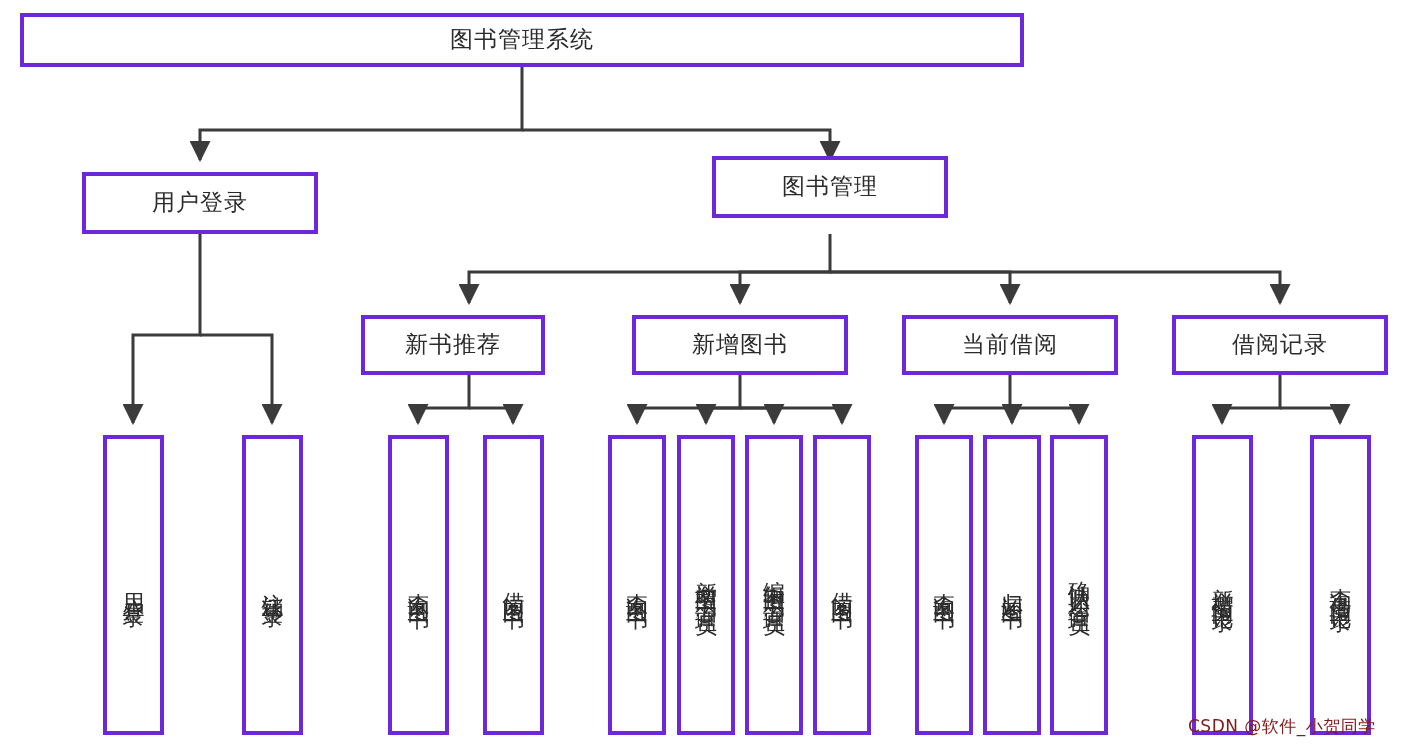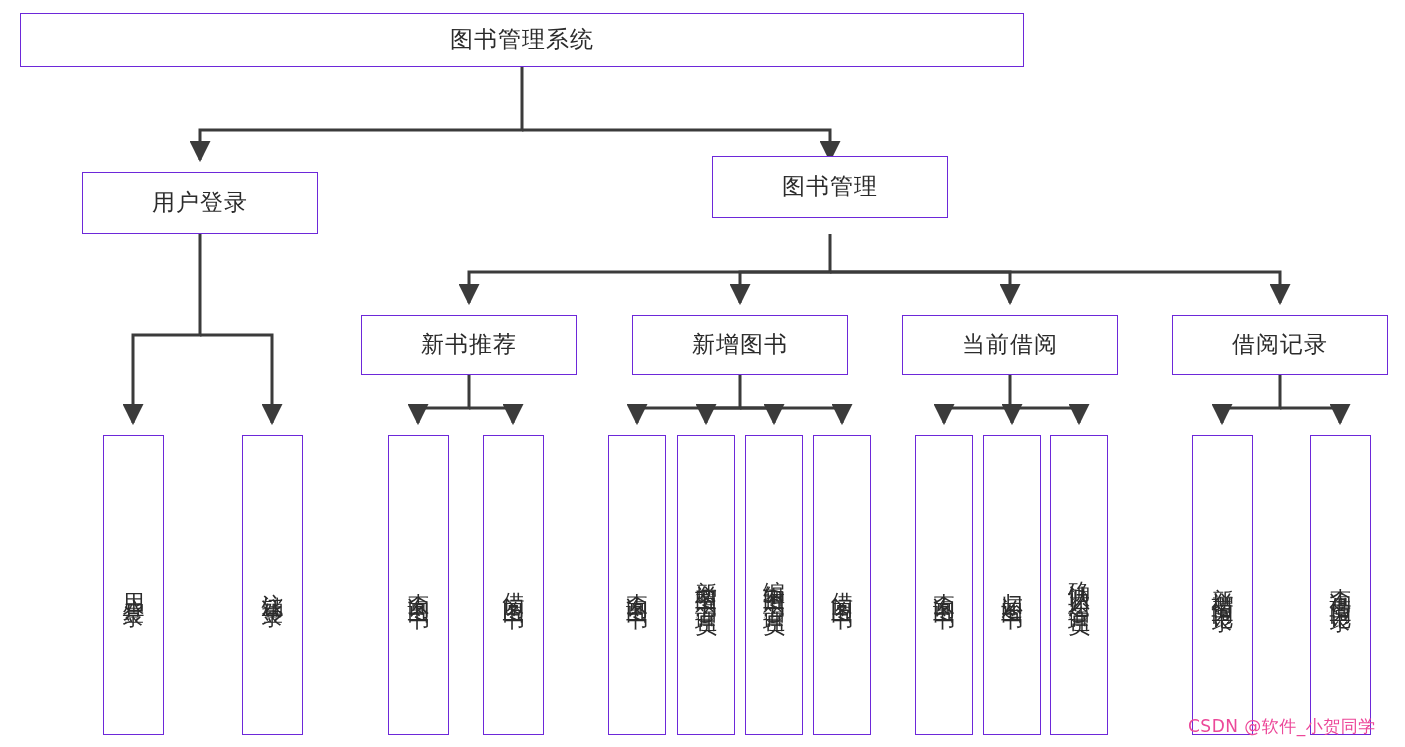--- a/index.html
+++ b/index.html
@@ -23,21 +23,21 @@
     left: 0;
     top: 0;
     width: 1405px;
     height: 747px;
     pointer-events: none;
   }
   .node {
     position: absolute;
     box-sizing: border-box;
     background: #ffffff;
-    border: 1px solid #6d28d9;
+    border: 4px solid #6d28d9;
     display: flex;
     align-items: center;
     justify-content: center;
     z-index: 2;
   }
   .node .label {
     color: #2b2b2b;
     letter-spacing: 1px;
     line-height: 1.12;
     text-align: center;
@@ -62,21 +62,21 @@
     font-size: 22px;
     letter-spacing: 5px;
     line-height: 1;
     white-space: nowrap;
   }
   .watermark {
     position: absolute;
     left: 1188px;
     top: 715px;
     font-size: 17px;
-    color: #ec4899;
+    color: #7f1d1d;
     letter-spacing: 0.5px;
     z-index: 5;
     white-space: nowrap;
   }
 </style>
 </head>
 <body>
 
 <div id="canvas">
 
@@ -120,21 +120,21 @@
     <span class="label">图书管理系统</span>
   </div>
 
   <div class="node h" style="left:82px; top:172px; width:236px; height:62px;">
     <span class="label">用户登录</span>
   </div>
   <div class="node h" style="left:712px; top:156px; width:236px; height:62px;">
     <span class="label">图书管理</span>
   </div>
 
-  <div class="node h" style="left:361px; top:315px; width:216px; height:60px;">
+  <div class="node h" style="left:361px; top:315px; width:184px; height:60px;">
     <span class="label">新书推荐</span>
   </div>
   <div class="node h" style="left:632px; top:315px; width:216px; height:60px;">
     <span class="label">新增图书</span>
   </div>
   <div class="node h" style="left:1172px; top:315px; width:216px; height:60px;">
     <span class="label">借阅记录</span>
   </div>
   <div class="node h" style="left:902px; top:315px; width:216px; height:60px;">
     <span class="label">当前借阅</span>

